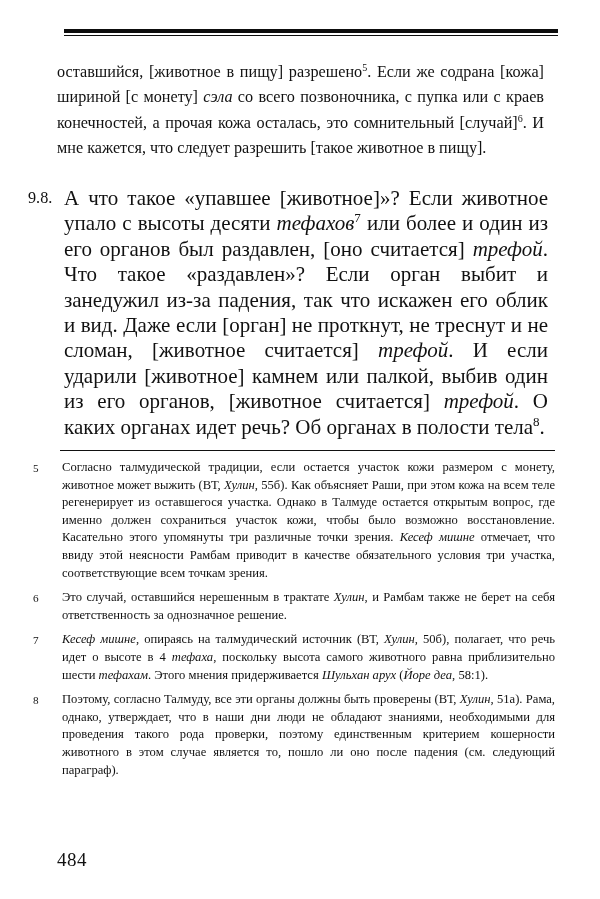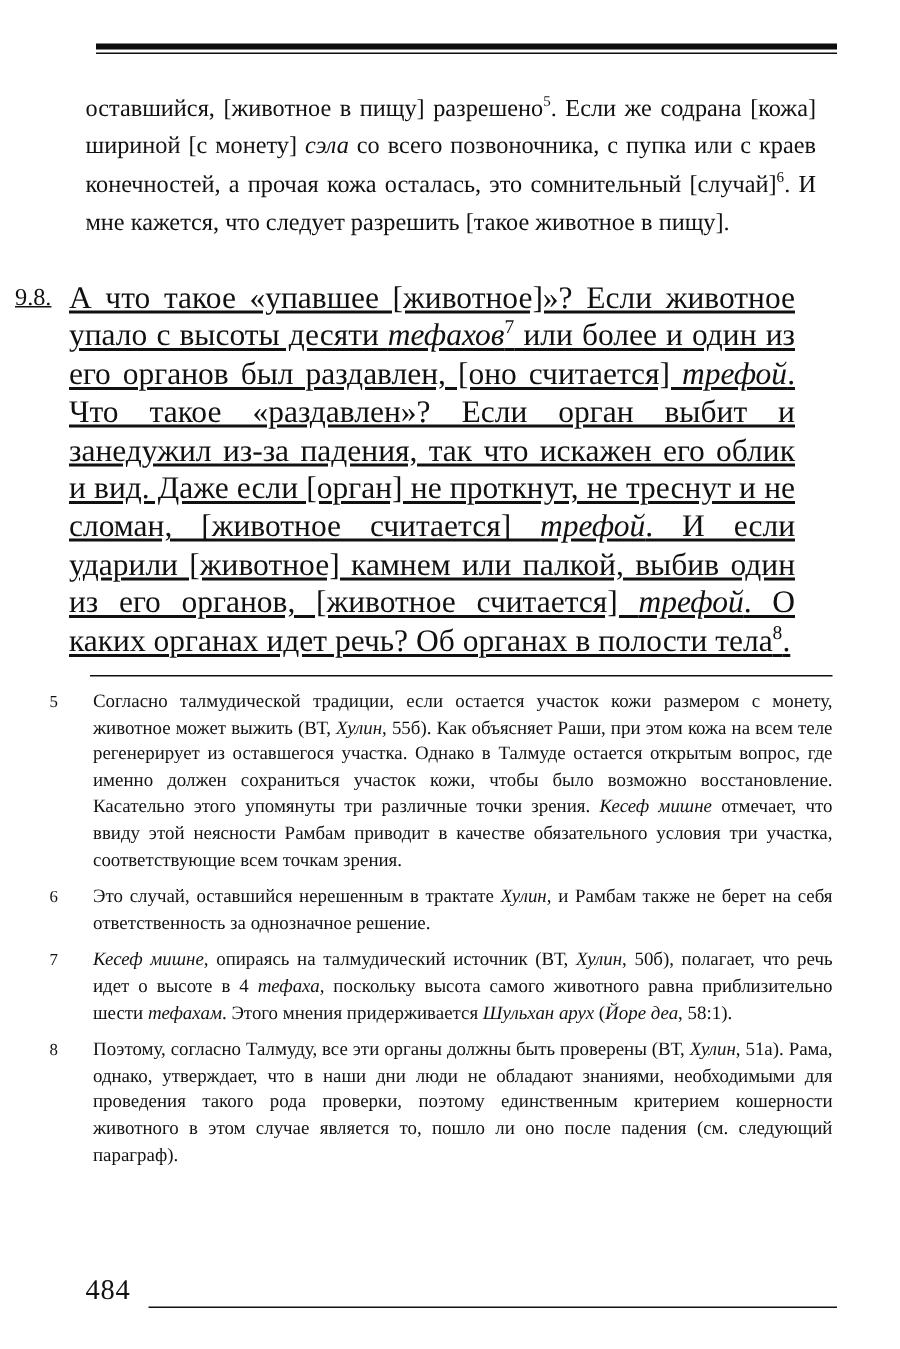--- a/index.html
+++ b/index.html
@@ -67,26 +67,25 @@
   p.para {
     margin: 0;
     font-size: 16.2px;
     line-height: 25.4px;
     text-align: justify;
     text-justify: inter-word;
     hyphens: manual;
   }
   .sec {
     position: absolute;
-    left: 10px;
+    left: 28px;
     top: 186px;
     width: 520px;
     display: flex;
     align-items: flex-start;
-    text-decoration: underline;
   }
   .sec-num {
     width: 36px;
     flex: 0 0 36px;
     font-size: 16.2px;
     line-height: 25.4px;
     white-space: nowrap;
   }
   .sec-body {
     flex: 1 1 auto;
@@ -136,21 +135,22 @@
     text-justify: inter-word;
   }
 
   
   .folio {
     position: absolute;
     left: 57px;
     bottom: 27px;
     right: 42px;
     display: flex;
-    align-items: flex-end;
+    align-items: flex-start;
+    flex-direction: column;
   }
   .folio-num {
     font-size: 19px;
     letter-spacing: 0.5px;
     white-space: nowrap;
   }
   .folio-rule {
     flex: 1 1 auto;
     margin-left: 12px;
     height: 1.4px;

